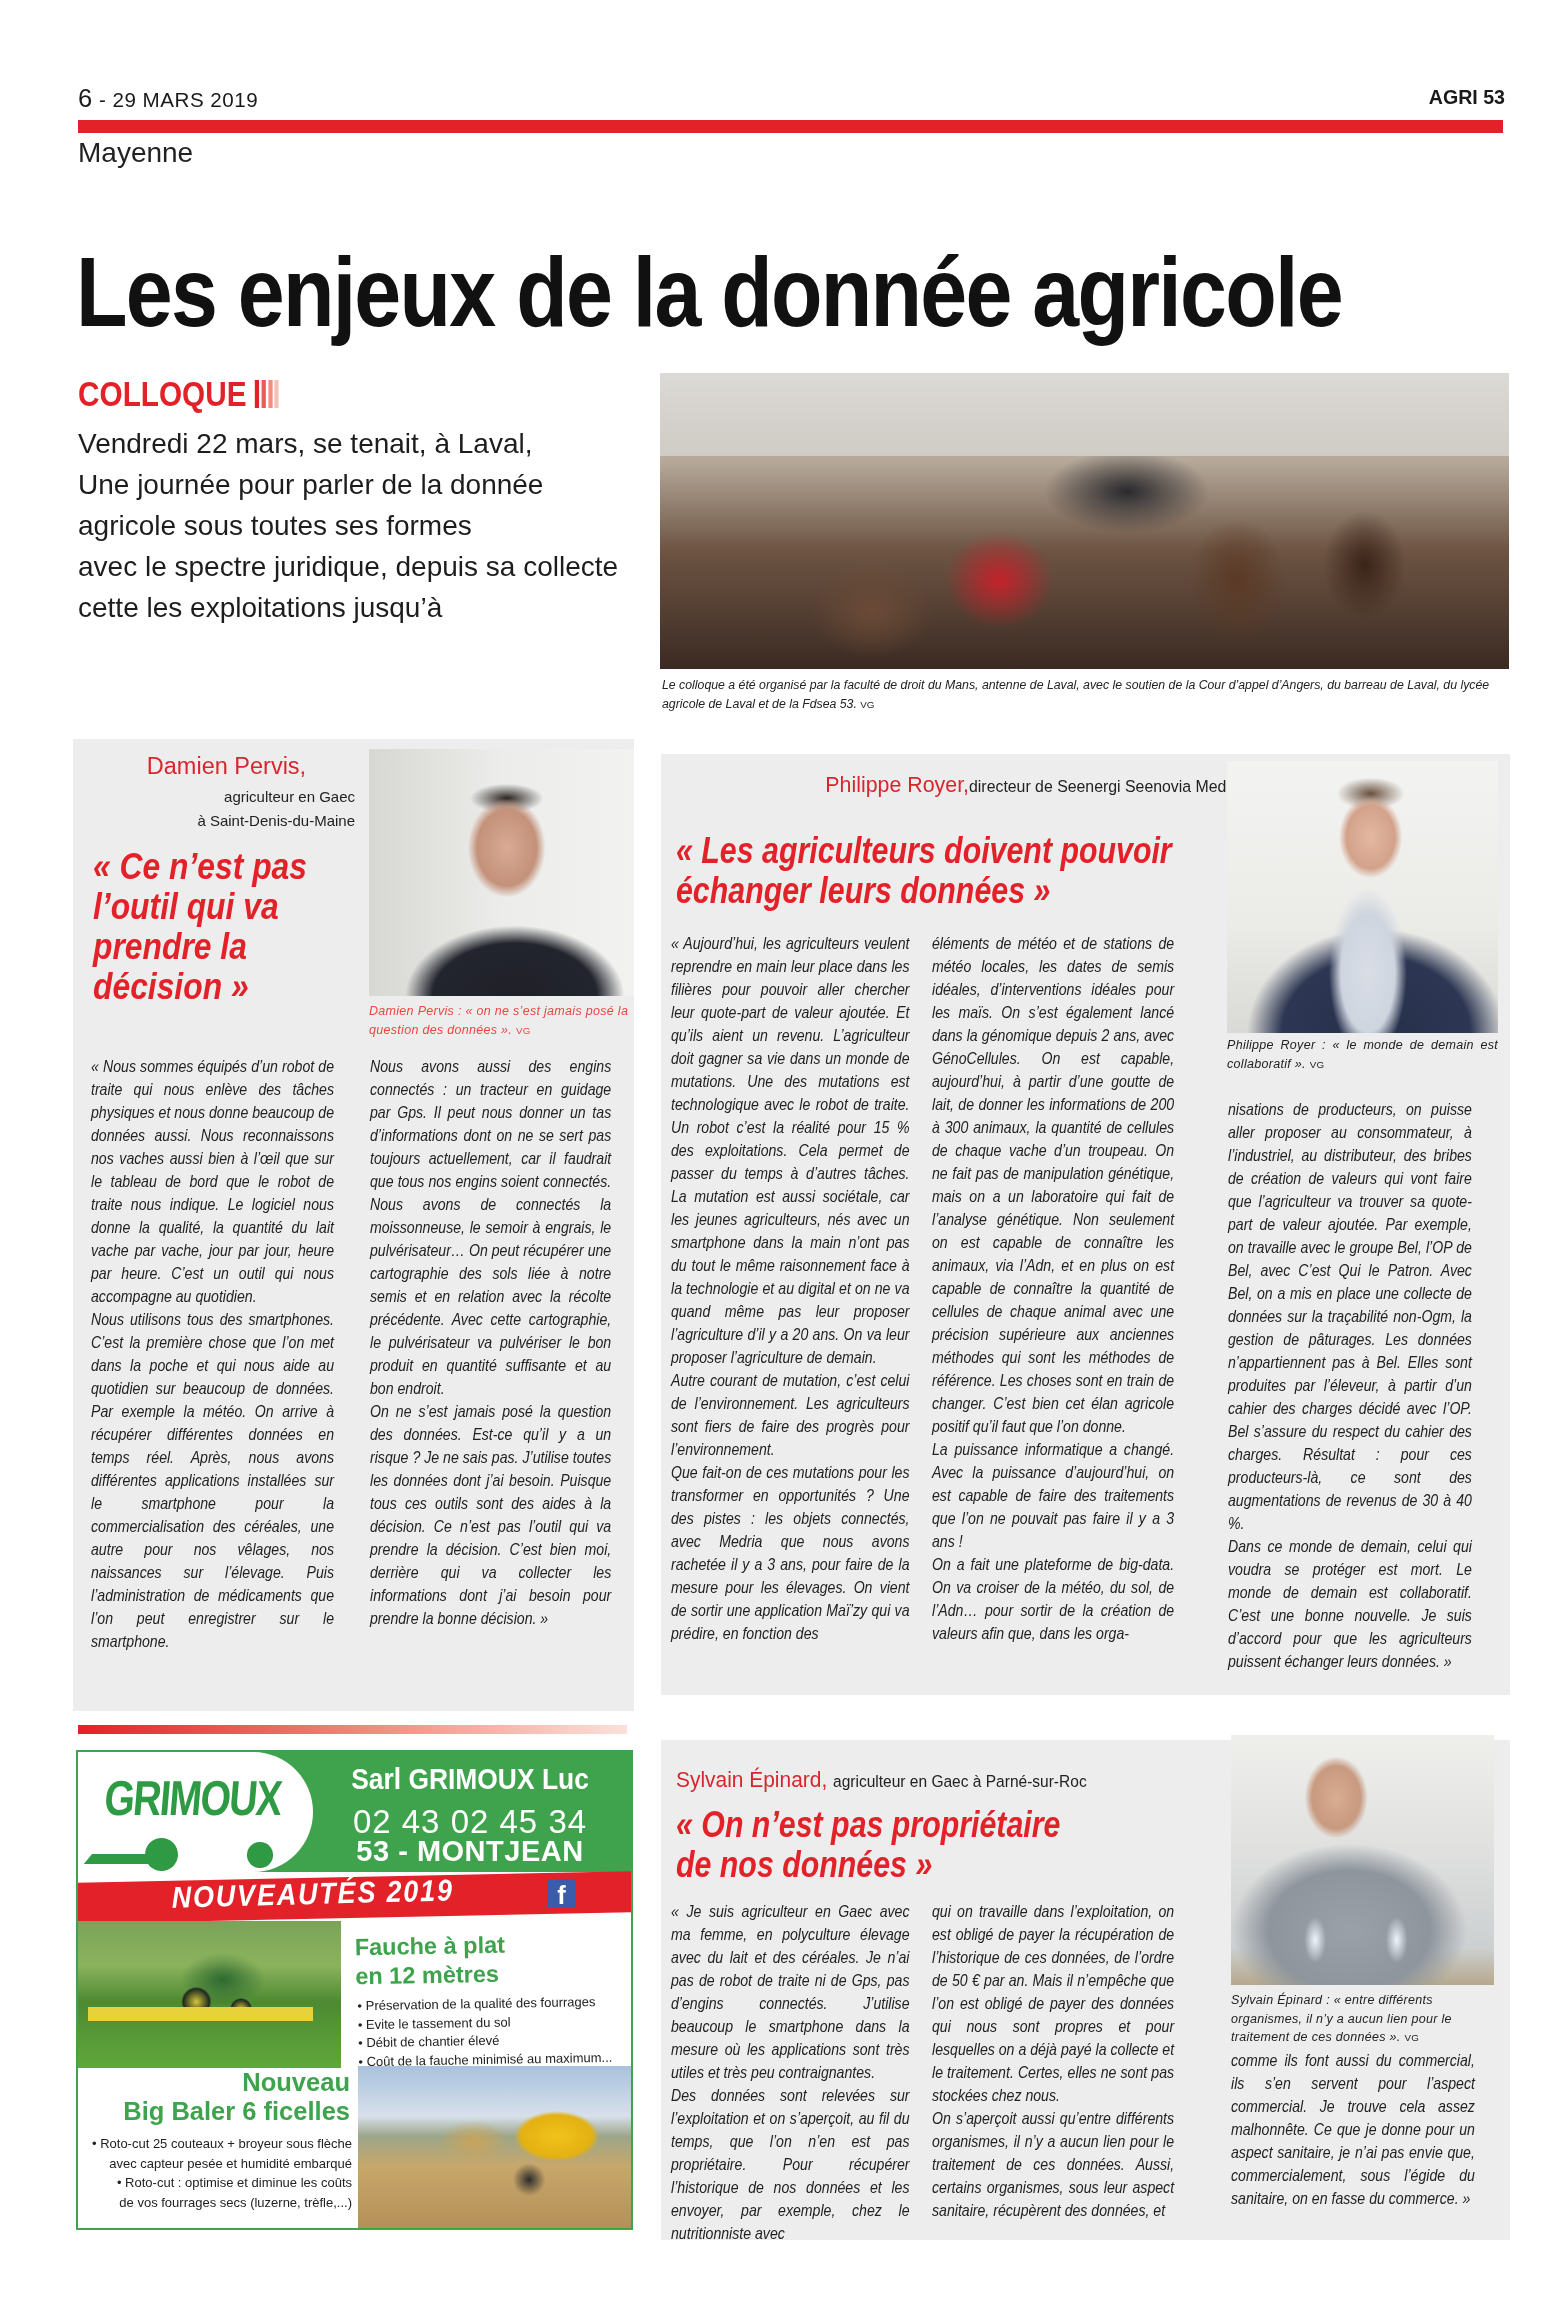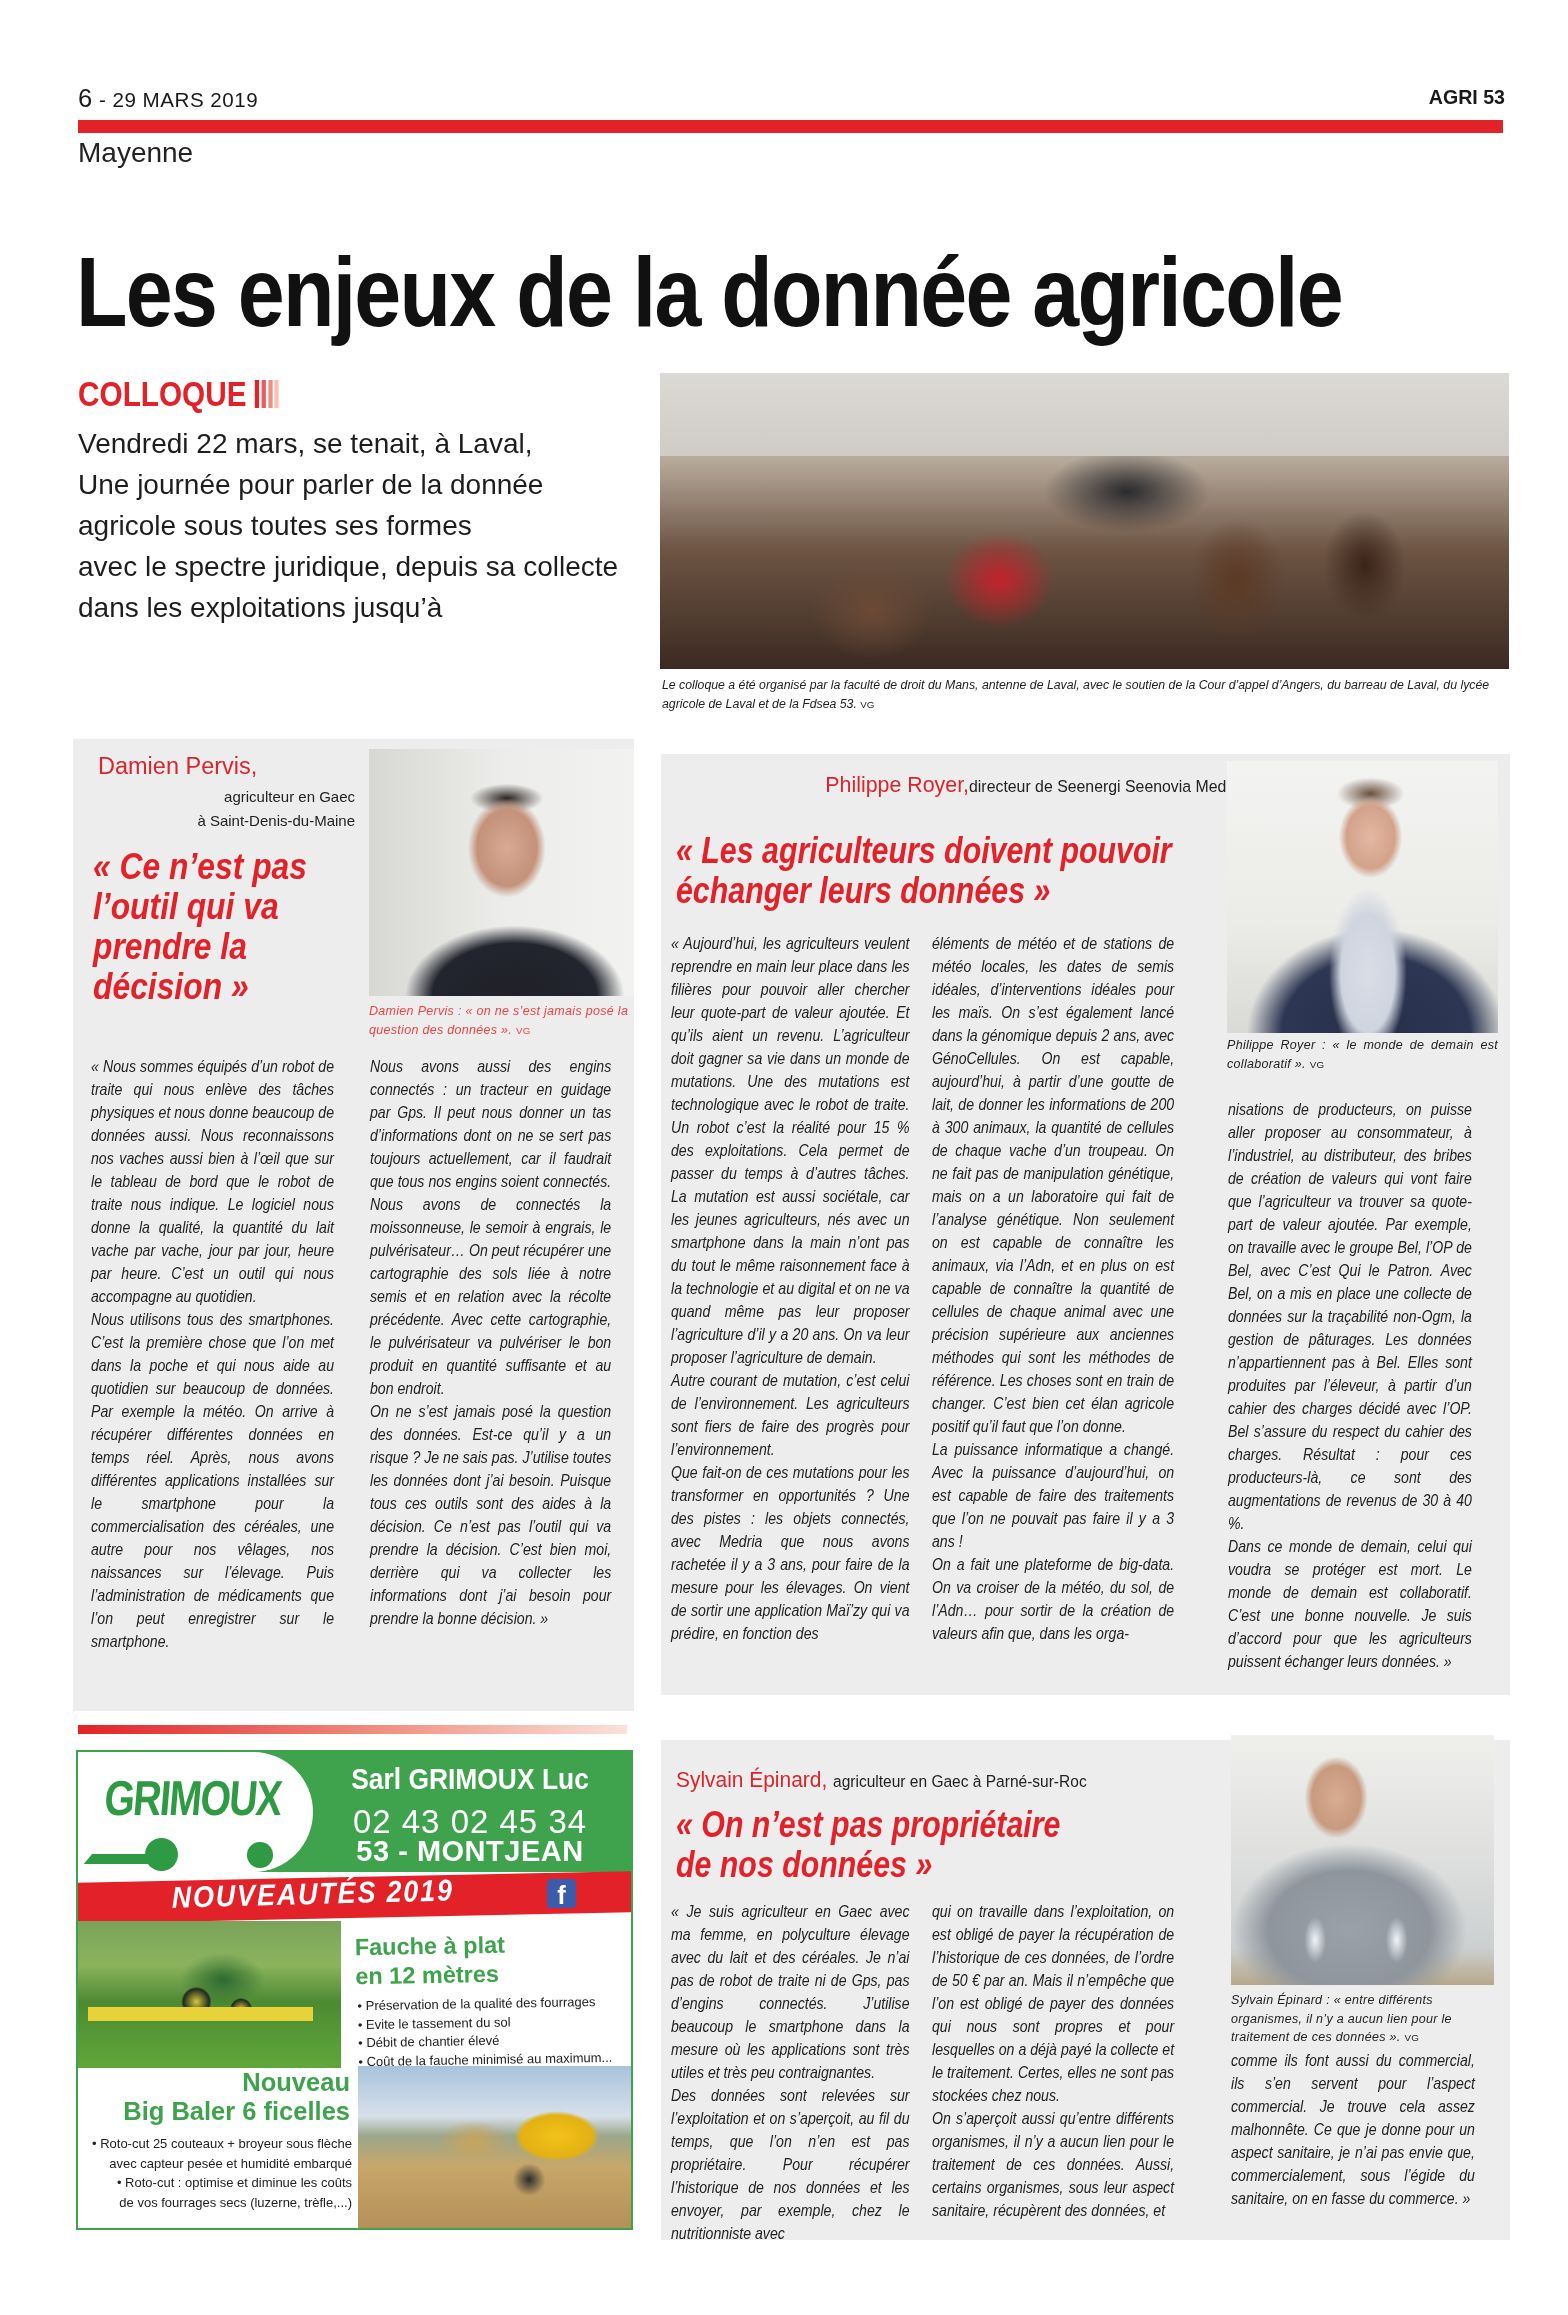--- a/index.html
+++ b/index.html
@@ -35,21 +35,21 @@
       linear-gradient(180deg, #c9c6c2 0%, #b5a899 30%, #6d5443 60%, #3b2a22 100%); }
   .mainphoto .wall { position: absolute; left: 0; top: 0; width: 100%; height: 28%; background: linear-gradient(180deg, #dcdad6, #cfcbc5); }
   .caption-main { left: 662px; top: 676px; width: 845px; font-size: 12.3px; font-style: italic; line-height: 18.6px; color: #222; }
   .vg { font-style: normal; font-size: 9.8px; }
 
   
   .box { background: #ededed; }
   .box1 { left: 73px; top: 739px; width: 561px; height: 972px; }
   .box2 { left: 661px; top: 754px; width: 849px; height: 941px; }
   .box3 { left: 661px; top: 1740px; width: 849px; height: 500px; }
-  .p-name1 { left: 98px; top: 753px; width: 257px; text-align: left; font-size: 23.5px; color: #d9262e; }
+  .p-name1 { left: 98px; top: 753px; width: 257px; text-align: center; font-size: 23.5px; color: #d9262e; }
   .p-role1 { left: 98px; top: 785px; width: 257px; text-align: right; font-size: 15px; line-height: 23.5px; color: #222; }
   .quote1 { left: 93px; top: 847px; width: 265px; font-size: 37px; line-height: 40px; font-weight: bold; font-style: italic; color: #e32128; transform: scaleX(0.86); transform-origin: left top; }
 
   .photo { overflow: hidden; }
   .photo1 { left: 369px; top: 749px; width: 265px; height: 247px;
     background:
       radial-gradient(ellipse 54px 69px at 52% 40%, #d9aa94 0%, #c4917a 55%, transparent 72%),
       radial-gradient(ellipse 49px 19.6px at 52% 20%, #2a2320 0%, transparent 75%),
       radial-gradient(ellipse 137px 88px at 55% 100%, #1f2028 0%, #23252e 60%, transparent 80%),
       linear-gradient(90deg, #d7d7d3 0%, #ececea 50%, #f2f2f0 100%); }
@@ -147,21 +147,21 @@
       <i class="kb" style="background: rgb(235, 90, 94);"></i>
       <i class="kb" style="background: rgb(240, 143, 128);"></i>
       <i class="kb" style="background: rgb(247, 193, 182);"></i>
     </span>
 </div>
 <div class="abs intro">
   <div>Vendredi 22 mars, se tenait, à Laval,</div>
   <div>Une journée pour parler de la donnée</div>
   <div>agricole sous toutes ses formes</div>
   <div>avec le spectre juridique, depuis sa collecte</div>
-  <div>dans les exploitations jusqu’à</div>
+  <div>cette les exploitations jusqu’à</div>
 </div>
 
 <div class="abs mainphoto">
     <div class="wall"></div>
   </div>
 <div class="abs caption-main"><span>Le colloque a été organisé par la faculté de droit du Mans, antenne de Laval, avec le soutien de la Cour d’appel d’Angers, du barreau de Laval, du lycée agricole de Laval et de la Fdsea 53.</span> <span class="vg">VG</span></div>
 
 <div class="abs box box1"></div>
 <div class="abs p-name1">Damien Pervis,</div>
 <div class="abs p-role1">

